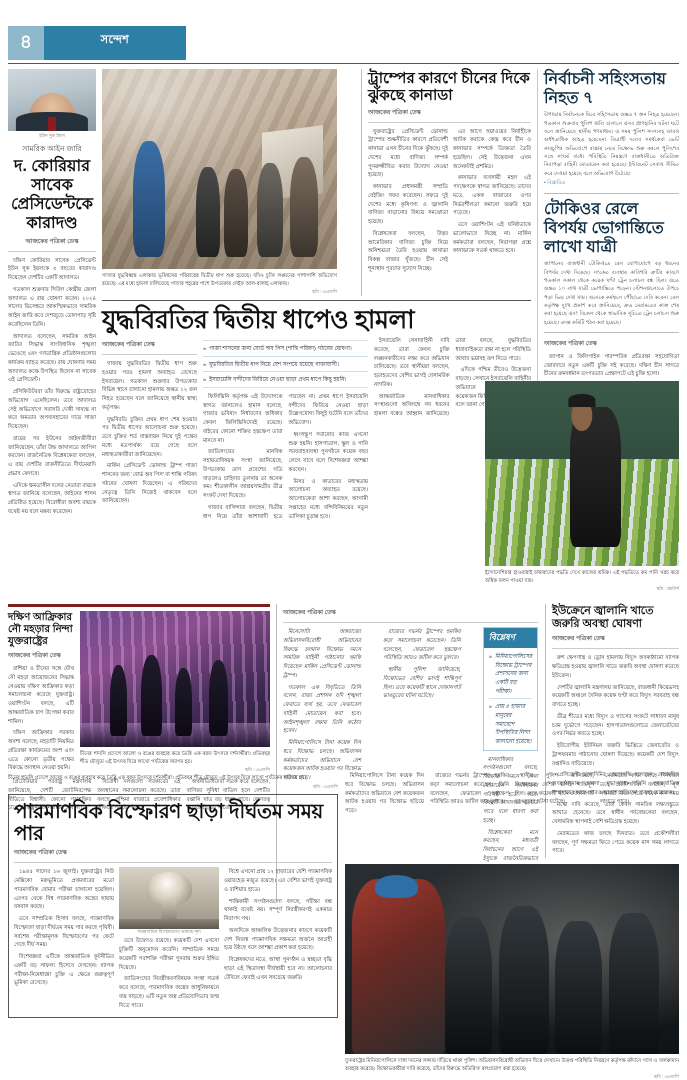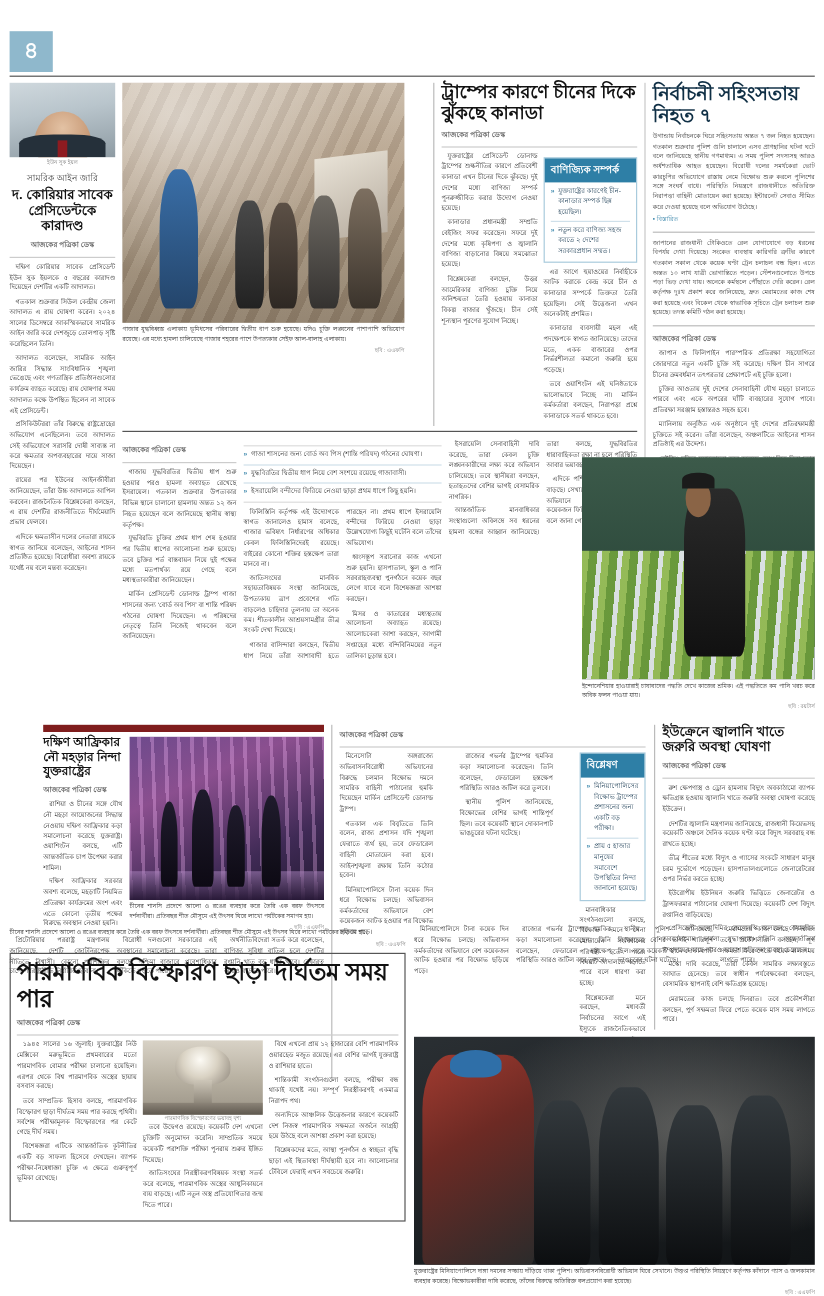--- a/index.html
+++ b/index.html
@@ -33,21 +33,21 @@
   .body-grid { display:flex; gap:6px; margin-top:5px; }
   .col { }
   .c-left  { width:88px; }
   .c-mid   { flex:1; }
   .c-right { width:142px; border-left:1px solid #c8c8c8; padding-left:6px; }
   .hair   { border-top:1px solid #ccc; margin:4px 0; }
 
   
   h1.hl { font-size:25px; line-height:1.12; color:#111; font-weight:bold; letter-spacing:-.3px;}
   h2.hl { font-size:15px; line-height:1.15; color:#111; font-weight:bold;}
-  h3.hl { font-size:11px; line-height:1.18; color:#111; font-weight:bold;}
+  h3.hl { font-size:16px; line-height:1.18; color:#111; font-weight:bold;}
   h4.hl { font-size:10px; line-height:1.2; color:#111; font-weight:bold;}
   .kicker { font-size:7.5px; color:#444; text-align:center; margin:3px 0 2px; }
   .byline { font-size:6px; color:#666; font-weight:bold; margin:3px 0 3px; }
   .byline-c { text-align:center; }
 
   
   .txt { font-size:5.4px; line-height:1.62; color:#2a2a2a; text-align:justify; }
   .txt p { margin-bottom:3px; text-indent:5px; }
   .cols2 { column-count:2; column-gap:6px; }
   .cols3 { column-count:3; column-gap:6px; }
@@ -147,20 +147,21 @@
      background:linear-gradient(150deg,#a23b30 0%,#6d2a24 40%,#2b2b2b 100%);border-radius:26% 26% 4% 4%;}
   .ph-riot .helm{position:absolute;left:9%;top:6%;width:13%;height:12%;background:#2f6fa8;border-radius:50% 50% 35% 35%;}
 </style>
 </head>
 <body>
 
 <div class="page">
 
   <div class="mast-wrap">
     <div class="pg-num">৪</div>
+    <div class="sondesh-hdr">সন্দেশ</div>
   </div>
 
   <div style="border-top:1px solid #555;margin-top:3px;"></div>
 
   <div class="body-grid">
 
     <div class="col c-left">
       <div class="photo ph-portrait" style="height:62px;">
         <div class="suit"></div>
           <div class="tie"></div>
@@ -201,45 +202,32 @@
           <h2 class="hl">ট্রাম্পের কারণে চীনের দিকে ঝুঁকছে কানাডা</h2>
           <div class="byline">আজকের পত্রিকা ডেস্ক</div>
           <div class="hair"></div>
           <div style="display:flex;gap:5px;">
             <div class="txt" style="flex:1;">
               <p>যুক্তরাষ্ট্রের প্রেসিডেন্ট ডোনাল্ড ট্রাম্পের শুল্কনীতির কারণে প্রতিবেশী কানাডা এখন চীনের দিকে ঝুঁকছে। দুই দেশের মধ্যে বাণিজ্য সম্পর্ক পুনরুজ্জীবিত করার উদ্যোগ নেওয়া হয়েছে।</p>
               <p>কানাডার প্রধানমন্ত্রী সম্প্রতি বেইজিং সফর করেছেন। সফরে দুই দেশের মধ্যে কৃষিপণ্য ও জ্বালানি বাণিজ্য বাড়ানোর বিষয়ে সমঝোতা হয়েছে।</p>
               <p>বিশ্লেষকেরা বলছেন, উত্তর আমেরিকার বাণিজ্য চুক্তি নিয়ে অনিশ্চয়তা তৈরি হওয়ায় কানাডা বিকল্প বাজার খুঁজছে। চীন সেই শূন্যস্থান পূরণের সুযোগ নিচ্ছে।</p>
             </div>
             <div style="width:78px;">
-              <div class="ibox">
-                <div class="ibox-h">বাণিজ্যিক সম্পর্ক</div>
-                <div class="ibox-b">
-                  <div class="bullet">
-                    <span class="bl">»</span>
-                    <span>যুক্তরাষ্ট্রের কারণেই চীন-কানাডার সম্পর্ক ছিন্ন হয়েছিল।</span>
-                  </div>
-                  <div class="bsep"></div>
-                  <div class="bullet">
-                    <span class="bl">»</span>
-                    <span>নতুন করে বাণিজ্য সহজ করতে ২ দেশের সরকারপ্রধান সম্মত।</span>
-                  </div>
-                </div>
-              </div>
               <div class="txt">
                 <p>এর আগে হুয়াওয়ের নির্বাহীকে আটক করাকে কেন্দ্র করে চীন ও কানাডার সম্পর্কে তিক্ততা তৈরি হয়েছিল। সেই উত্তেজনা এখন অনেকটাই প্রশমিত।</p>
                 <p>কানাডার ব্যবসায়ী মহল এই পদক্ষেপকে স্বাগত জানিয়েছে। তাদের মতে, একক বাজারের ওপর নির্ভরশীলতা কমানো জরুরি হয়ে পড়েছে।</p>
                 <p>তবে ওয়াশিংটন এই ঘনিষ্ঠতাকে ভালোভাবে নিচ্ছে না। মার্কিন কর্মকর্তারা বলছেন, নিরাপত্তা প্রশ্নে কানাডাকে সতর্ক থাকতে হবে।</p>
               </div>
             </div>
           </div>
         </div>
       </div>
 
       <div style="border-top:1px solid #555;margin-top:4px;padding-top:4px;">
+        <h1 class="hl">যুদ্ধবিরতির দ্বিতীয় ধাপেও হামলা</h1>
         <div style="display:flex;gap:6px;margin-top:3px;">
           <div style="width:95px;">
             <div class="byline">আজকের পত্রিকা ডেস্ক</div>
             <div class="hair"></div>
             <div class="txt">
               <p>গাজায় যুদ্ধবিরতির দ্বিতীয় ধাপ শুরু হওয়ার পরও হামলা অব্যাহত রেখেছে ইসরায়েল। গতকাল শুক্রবার উপত্যকার বিভিন্ন স্থানে চালানো হামলায় অন্তত ১২ জন নিহত হয়েছেন বলে জানিয়েছে স্থানীয় স্বাস্থ্য কর্তৃপক্ষ।</p>
               <p>যুদ্ধবিরতি চুক্তির প্রথম ধাপ শেষ হওয়ার পর দ্বিতীয় ধাপের আলোচনা শুরু হয়েছে। তবে চুক্তির শর্ত বাস্তবায়ন নিয়ে দুই পক্ষের মধ্যে মতপার্থক্য রয়ে গেছে বলে মধ্যস্থতাকারীরা জানিয়েছেন।</p>
               <p>মার্কিন প্রেসিডেন্ট ডোনাল্ড ট্রাম্প গাজা শাসনের জন্য ‘বোর্ড অব পিস’ বা শান্তি পরিষদ গঠনের ঘোষণা দিয়েছেন। এ পরিষদের নেতৃত্বে তিনি নিজেই থাকবেন বলে জানিয়েছেন।</p>
             </div>
           </div>
@@ -283,20 +271,21 @@
     </div>
 
     <div class="col c-right">
       <div class="sd-item">
         <div class="sd-hl">নির্বাচনী সহিংসতায় নিহত ৭</div>
         <div class="sd-txt">উগান্ডায় নির্বাচনকে ঘিরে সহিংসতায় অন্তত ৭ জন নিহত হয়েছেন। গতকাল শুক্রবার পুলিশ গুলি চালালে এসব প্রাণহানির ঘটনা ঘটে বলে জানিয়েছে স্থানীয় গণমাধ্যম। এ সময় পুলিশ সদস্যসহ আরও অর্ধশতাধিক আহত হয়েছেন। বিরোধী দলের সমর্থকেরা ভোট কারচুপির অভিযোগে রাস্তায় নেমে বিক্ষোভ শুরু করলে পুলিশের সঙ্গে সংঘর্ষ বাধে। পরিস্থিতি নিয়ন্ত্রণে রাজধানীতে অতিরিক্ত নিরাপত্তা বাহিনী মোতায়েন করা হয়েছে। ইন্টারনেট সেবাও সীমিত করে দেওয়া হয়েছে বলে অভিযোগ উঠেছে।</div>
         <div class="sd-more">• বিস্তারিত</div>
       </div>
       <div style="border-top:1px solid #bbb;margin:5px 0;"></div>
       <div class="sd-item">
+        <div class="sd-hl">টোকিওর রেলে বিপর্যয় ভোগান্তিতে লাখো যাত্রী</div>
         <div class="sd-txt">জাপানের রাজধানী টোকিওতে রেল যোগাযোগে বড় ধরনের বিপর্যয় দেখা দিয়েছে। সংকেত ব্যবস্থায় কারিগরি ত্রুটির কারণে গতকাল সকাল থেকে কয়েক ঘণ্টা ট্রেন চলাচল বন্ধ ছিল। এতে অন্তত ১০ লাখ যাত্রী ভোগান্তিতে পড়েন। স্টেশনগুলোতে উপচে পড়া ভিড় দেখা যায়। অনেকে কর্মস্থলে পৌঁছাতে দেরি করেন। রেল কর্তৃপক্ষ দুঃখ প্রকাশ করে জানিয়েছে, দ্রুত মেরামতের কাজ শেষ করা হয়েছে এবং বিকেল থেকে স্বাভাবিক সূচিতে ট্রেন চলাচল শুরু হয়েছে। তদন্ত কমিটি গঠন করা হয়েছে।</div>
       </div>
       <div style="border-top:1px solid #bbb;margin:5px 0;"></div>
 
       <div>
         <div class="byline">আজকের পত্রিকা ডেস্ক</div>
         <div class="txt">
           <p>জাপান ও ফিলিপাইন পারস্পরিক প্রতিরক্ষা সহযোগিতা জোরদারে নতুন একটি চুক্তি সই করেছে। দক্ষিণ চীন সাগরে চীনের ক্রমবর্ধমান তৎপরতার প্রেক্ষাপটে এই চুক্তি হলো।</p>
           <p>চুক্তির আওতায় দুই দেশের সেনাবাহিনী যৌথ মহড়া চালাতে পারবে এবং একে অপরের ঘাঁটি ব্যবহারের সুযোগ পাবে। প্রতিরক্ষা সরঞ্জাম হস্তান্তরও সহজ হবে।</p>
           <p>ম্যানিলায় অনুষ্ঠিত এক অনুষ্ঠানে দুই দেশের প্রতিরক্ষামন্ত্রী চুক্তিতে সই করেন। তাঁরা বলেছেন, অঞ্চলটিতে আইনের শাসন প্রতিষ্ঠাই এর উদ্দেশ্য।</p>
@@ -312,21 +301,21 @@
       <div class="rows"></div>
         <div class="man"></div>
         <div class="head"></div>
         <div class="cap2"></div>
     </div>
     <div class="cap">ইন্দোনেশিয়ার হাওয়ারাই চাষাবাদের পদ্ধতি দেখে কাজের শ্রমিক। এই পদ্ধতিতে কম পানি খরচ করে অধিক ফলন পাওয়া যায়।</div>
     <div class="credit">ছবি : রয়টার্স</div>
   </div>
 
   <div style="position:absolute;left:8px;top:578px;width:262px;">
-    <div style="border-top:6px solid #7f1d1d;padding-top:4px;display:flex;gap:6px;margin-left:28px;">
+    <div style="border-top:3px solid #7f1d1d;padding-top:4px;display:flex;gap:6px;">
       <div style="width:66px;">
         <h4 class="hl">দক্ষিণ আফ্রিকার নৌ মহড়ার নিন্দা যুক্তরাষ্ট্রের</h4>
         <div class="byline">আজকের পত্রিকা ডেস্ক</div>
         <div class="txt">
           <p>রাশিয়া ও চীনের সঙ্গে যৌথ নৌ মহড়া আয়োজনের সিদ্ধান্ত নেওয়ায় দক্ষিণ আফ্রিকার কড়া সমালোচনা করেছে যুক্তরাষ্ট্র। ওয়াশিংটন বলছে, এটি আন্তর্জাতিক চাপ উপেক্ষা করার শামিল।</p>
           <p>দক্ষিণ আফ্রিকার সরকার অবশ্য বলেছে, মহড়াটি নিয়মিত প্রতিরক্ষা কার্যক্রমের অংশ এবং এতে কোনো তৃতীয় পক্ষের বিরুদ্ধে অবস্থান নেওয়া হয়নি।</p>
         </div>
       </div>
       <div style="flex:1;">
         <div class="photo ph-purple" style="height:136px;">
@@ -344,21 +333,21 @@
     <div class="txt cols3" style="margin-top:2px;">
       <p>প্রিটোরিয়ার পররাষ্ট্র মন্ত্রণালয় জানিয়েছে, দেশটি জোটনিরপেক্ষ নীতিতে বিশ্বাসী। কোনো পরাশক্তির চাপে পররাষ্ট্রনীতি নির্ধারিত হবে না।</p>
       <p>বিরোধী দলগুলো সরকারের এই অবস্থানের সমালোচনা করেছে। তারা বলছে, পশ্চিমা বাজারে প্রবেশাধিকার ঝুঁকিতে পড়তে পারে।</p>
       <p>অর্থনীতিবিদেরা সতর্ক করে বলেছেন, বাণিজ্য সুবিধা বাতিল হলে দেশটির রপ্তানি খাত বড় ধাক্কা খাবে। বেকারত্ব আরও বাড়তে পারে।</p>
     </div>
   </div>
 
   <div style="position:absolute;left:276px;top:578px;width:262px;border-left:1px solid #bbb;padding-left:6px;">
     <div class="byline">আজকের পত্রিকা ডেস্ক</div>
     <div class="hair"></div>
-    <div style="display:flex;gap:22px;">
+    <div style="display:flex;gap:22px;font-style:italic;">
       <div class="txt" style="width:78px;">
         <p>মিনেসোটা অঙ্গরাজ্যে অভিবাসনবিরোধী অভিযানের বিরুদ্ধে চলমান বিক্ষোভ দমনে সামরিক বাহিনী পাঠানোর হুমকি দিয়েছেন মার্কিন প্রেসিডেন্ট ডোনাল্ড ট্রাম্প।</p>
         <p>গতকাল এক বিবৃতিতে তিনি বলেন, রাজ্য প্রশাসন যদি শৃঙ্খলা ফেরাতে ব্যর্থ হয়, তবে ফেডারেল বাহিনী মোতায়েন করা হবে। আইনশৃঙ্খলা রক্ষায় তিনি কঠোর হবেন।</p>
         <p>মিনিয়াপোলিসে টানা কয়েক দিন ধরে বিক্ষোভ চলছে। অভিবাসন কর্মকর্তাদের অভিযানে বেশ কয়েকজন আটক হওয়ার পর বিক্ষোভ ছড়িয়ে পড়ে।</p>
       </div>
       <div class="txt" style="width:78px;">
         <p>রাজ্যের গভর্নর ট্রাম্পের হুমকির কড়া সমালোচনা করেছেন। তিনি বলেছেন, ফেডারেল হস্তক্ষেপ পরিস্থিতি আরও জটিল করে তুলবে।</p>
         <p>স্থানীয় পুলিশ জানিয়েছে, বিক্ষোভের বেশির ভাগই শান্তিপূর্ণ ছিল। তবে কয়েকটি স্থানে দোকানপাট ভাঙচুরের ঘটনা ঘটেছে।</p>
       </div>
       <div style="flex:1;">

